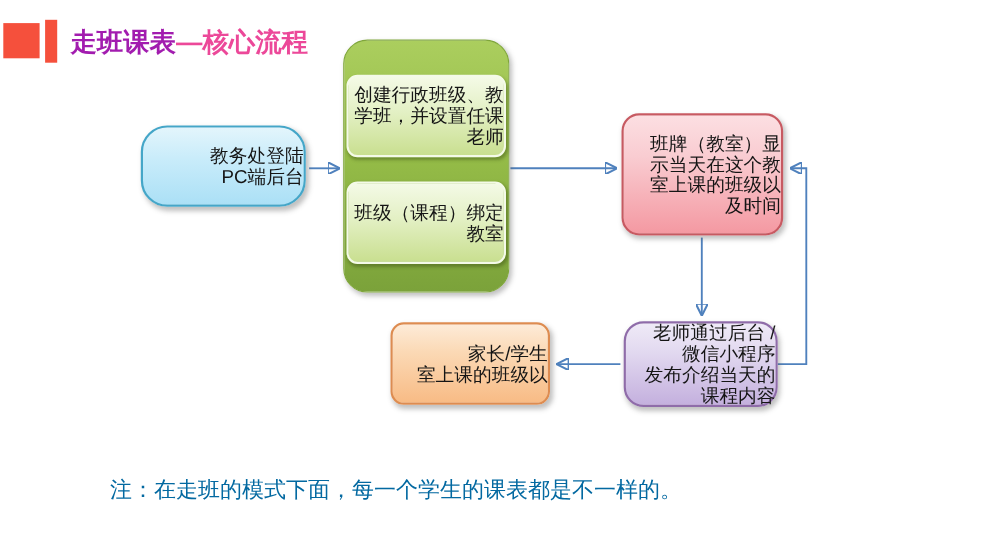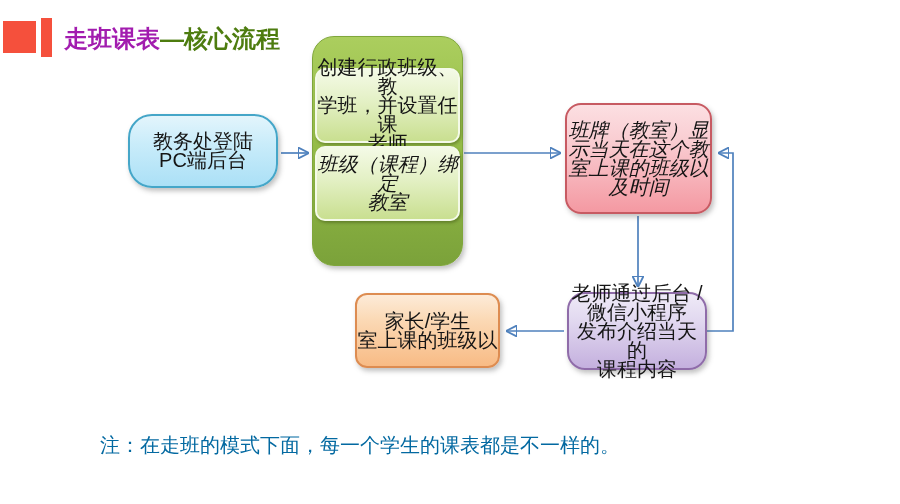--- a/index.html
+++ b/index.html
@@ -6,51 +6,50 @@
   html,body { background:#ffffff; }
   .stage {
     position:relative; width:900px; height:504px; background:#ffffff;
     font-family:"Liberation Sans","DejaVu Sans",sans-serif; overflow:hidden;
   }
   
   .accent-square { position:absolute; left:3px; top:21px; width:33px; height:32px; background:#f5503c; }
   .accent-bar    { position:absolute; left:41px; top:18px; width:11px; height:39px; background:#f5503c; }
   .slide-title   { position:absolute; left:64px; top:22px; font-size:24px; font-weight:bold; line-height:34px; white-space:nowrap; }
   .slide-title .t-black { color:#a21caf; }
-  .slide-title .t-red   { color:#4d7c0f;margin-top:20px; }
+  .slide-title .t-red   { color:#ec4899;margin-top:20px; }
   
   .node {
     position:absolute; display:flex; align-items:center; justify-content:center;
-    text-align:center; color:#151515; font-size:20px; line-height:19px;
+    text-align:right; color:#151515; font-size:17px; line-height:19px;
   }
   .node .node-text { white-space:pre-line; width:100%; }
   .shadow { box-shadow:2px 3px 5px rgba(90,90,90,.38); }
   .node-blue {
     left:128px; top:114px; width:150px; height:74px; border-radius:24px;
     border:2px solid #45a6c8;
     background:linear-gradient(180deg,#e3f5fc 0%,#c9ecfa 40%,#abe0f6 100%);
   }
   .group-green {
     position:absolute; left:312px; top:36px; width:151px; height:230px; border-radius:22px;
     border:1px solid #7fa63b;
     background:linear-gradient(180deg,#abce5e 0%,#94bb47 48%,#7ba23a 100%);
   }
   .node-green {
     left:2px; width:145px; height:75px; border-radius:10px;
     border:2px solid #f4fae8;
     background:linear-gradient(180deg,#f4fae6 0%,#e3f0c4 45%,#c9df90 100%);
     box-shadow:1px 2px 3px rgba(60,80,20,.45);
   }
   .node-green.first  { top:31px; }
-  .node-green.second { top:109px;font-style:italic; }
+  .node-green.second { top:128px; }
   .node-pink {
     left:565px; top:103px; width:147px; height:111px; border-radius:16px;
     border:2px solid #c75a62;
     background:linear-gradient(180deg,#fcdfe2 0%,#f9ccd1 35%,#f499a2 100%);
-    font-style:italic;
   }
   .node-purple {
     left:567px; top:292px; width:140px; height:78px; border-radius:18px;
     border:2px solid #8f6ca9;
     background:linear-gradient(180deg,#efeaf7 0%,#e2d9f0 35%,#c4b0de 100%);
   }
   .node-orange {
     left:355px; top:293px; width:145px; height:75px; border-radius:12px;
     border:2px solid #dd8c51;
     background:linear-gradient(180deg,#fdebd8 0%,#fbd9b5 35%,#f8bb85 100%);

